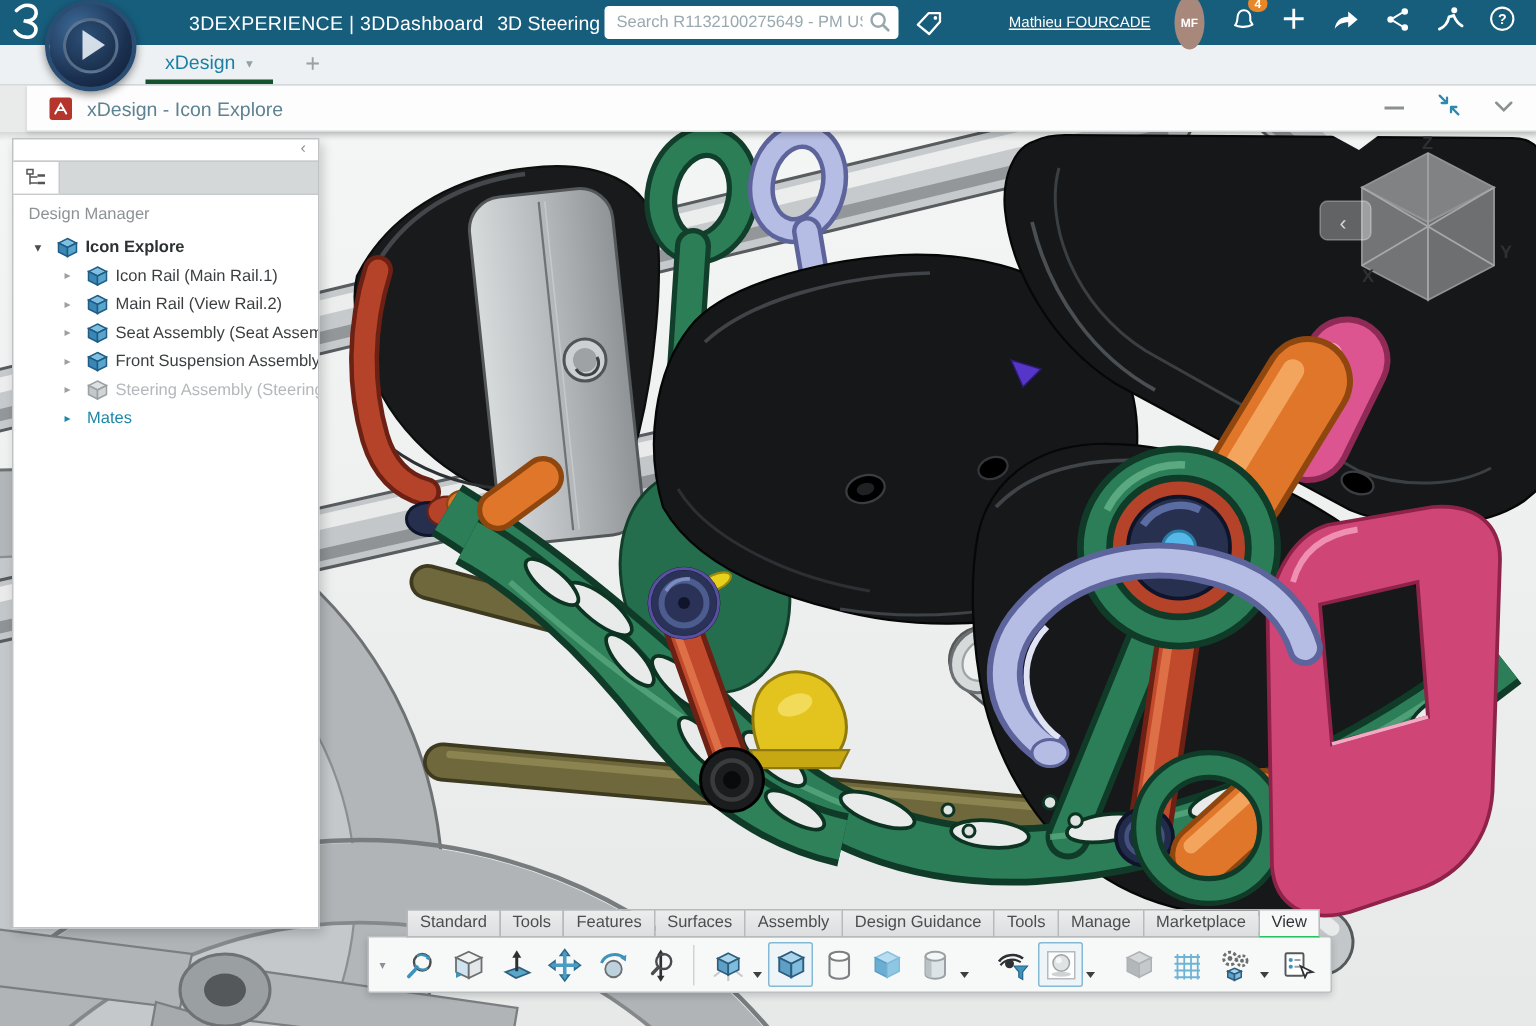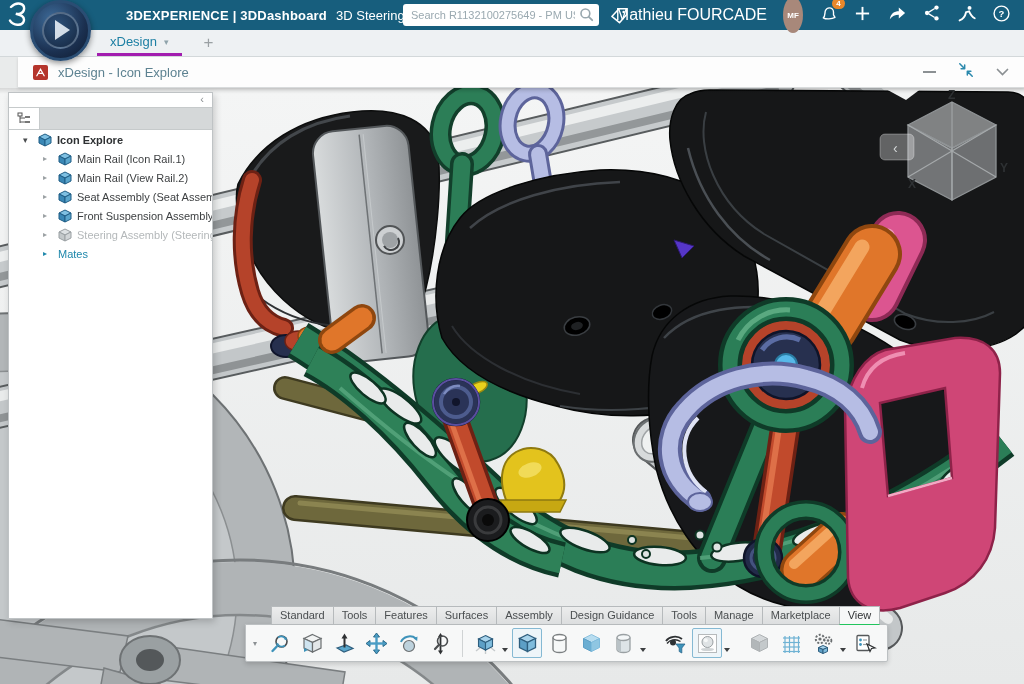--- a/index.html
+++ b/index.html
@@ -13,44 +13,44 @@
   .compass{position:absolute;left:30px;top:0px;width:55px;height:55px;border-radius:50%;
            background:radial-gradient(circle at 35% 30%, #3d6b99, #1b3050 62%, #0e1a2e);
            border:3px solid #2a4d73;box-shadow:0 2px 6px rgba(0,0,0,.45);z-index:30;}
   .compass::before{content:"";position:absolute;inset:9px;border-radius:50%;
            border:2px solid rgba(195,215,235,.35);
            background:radial-gradient(circle at 40% 32%, #2d5078, #152741);}
   .compass::after{content:"";position:absolute;left:22px;top:17px;
            border-left:15px solid rgba(236,243,249,.88);
            border-top:10px solid transparent;border-bottom:10px solid transparent;}
   .brand{margin-left:96px;font-size:13px;white-space:nowrap;}
-  .brand b{font-weight:bold;letter-spacing:.2px;}
+  .brand b{font-weight:normal;letter-spacing:.2px;}
   .appname{font-size:13px;margin-left:9px;}
   .hdr-chev{margin-left:5px;display:inline-block;}
   .searchwrap{position:absolute;left:403px;top:4px;width:196px;height:22px;}
   .searchwrap input{width:100%;height:100%;box-sizing:border-box;border:none;border-radius:3px;
            padding:0 24px 0 8px;font-size:11px;font-family:"Liberation Sans",sans-serif;
            color:#5b6b73;outline:none;background:#fff;}
   .searchwrap input::placeholder{color:#9aa9b0;}
   .searchmag{position:absolute;right:5px;top:3px;}
   .tagicon{position:absolute;left:609px;top:5px;}
   .rightgrp{margin-left:auto;display:flex;align-items:center;gap:16px;padding-right:13px;}
-  .uname{font-size:16px;white-space:nowrap;}
+  .uname{font-size:10px;white-space:nowrap;text-decoration:underline;}
   .avatar{width:20px;height:36px;border-radius:50%;background:#a8887a;color:#fff;font-size:8px;
           font-weight:bold;display:flex;align-items:center;justify-content:center;}
   .bellwrap{position:relative;}
   .badge{position:absolute;top:-6px;right:-7px;min-width:11px;height:11px;border-radius:6px;
          background:#e8872a;color:#fff;font-size:8px;font-weight:bold;display:flex;
          align-items:center;justify-content:center;padding:0 1px;}
 
   
   .tabrow{height:26px;background:#eef1f3;border-bottom:1px solid #d3d8da;display:flex;
           align-items:stretch;position:relative;z-index:15;}
   .xtab{margin-left:97px;display:flex;align-items:center;gap:7px;padding:0 13px;
-        border-bottom:3px solid #a21caf;box-sizing:border-box;color:#1c7fa3;font-size:13px;}
+        border-bottom:3px solid #14532d;box-sizing:border-box;color:#1c7fa3;font-size:13px;}
   .xtab .tchev{color:#8fa3ab;font-size:9px;}
   .newtab{color:#9aa0a3;font-size:17px;margin-left:22px;display:flex;align-items:center;}
 
   
   .titlebar{height:30px;background:#fdfdfd;display:flex;align-items:center;padding:0 15px;
             border-bottom:1px solid #d8dbdc;box-shadow:0 1px 3px rgba(0,0,0,.13);
             position:relative;z-index:10;margin-left:18px;}
   .appicon{width:15px;height:15px;border-radius:2px;background:#b5352c;display:flex;
            align-items:center;justify-content:center;}
   .wtitle{color:#5d8291;font-size:13px;margin-left:10px;}
@@ -486,20 +486,21 @@
       <svg width="14" height="13" viewBox="0 0 14 13">
         <rect x="1" y="1" width="4" height="3" fill="none" stroke="#555" stroke-width="1"></rect>
         <line x1="3" y1="4" x2="3" y2="11" stroke="#555" stroke-width="1"></line>
         <line x1="3" y1="6" x2="8" y2="6" stroke="#555" stroke-width="1"></line>
         <line x1="3" y1="10" x2="8" y2="10" stroke="#555" stroke-width="1"></line>
         <line x1="8" y1="5" x2="13" y2="5" stroke="#555" stroke-width="1.6"></line>
         <line x1="8" y1="10" x2="13" y2="10" stroke="#555" stroke-width="1.6"></line>
       </svg>
     </span>
   </div>
+  <div class="ptitle">Design Manager</div>
 
   <div class="tree">
     <div class="trow root">
       <span class="twist">▾</span>
       <span class="cubeicon">
         <svg width="14" height="14" viewBox="0 0 14 14">
             <polygon points="7,1 13,4 7,7 1,4" fill="#7fc0e2" stroke="#1f5d85" stroke-width="1"></polygon>
             <polygon points="1,4 7,7 7,13 1,10" fill="#3a87b5" stroke="#1f5d85" stroke-width="1"></polygon>
             <polygon points="13,4 7,7 7,13 13,10" fill="#5aa5cc" stroke="#1f5d85" stroke-width="1"></polygon>
           </svg>
@@ -508,21 +509,21 @@
     </div>
     <div class="trow child">
       <span class="twist">▸</span>
       <span class="cubeicon">
         <svg width="14" height="14" viewBox="0 0 14 14">
             <polygon points="7,1 13,4 7,7 1,4" fill="#7fc0e2" stroke="#1f5d85" stroke-width="1"></polygon>
             <polygon points="1,4 7,7 7,13 1,10" fill="#3a87b5" stroke="#1f5d85" stroke-width="1"></polygon>
             <polygon points="13,4 7,7 7,13 13,10" fill="#5aa5cc" stroke="#1f5d85" stroke-width="1"></polygon>
           </svg>
       </span>
-      <span class="tlabel">Main Rail (Icon Rail.1)</span>
+      <span class="tlabel">Icon Rail (Main Rail.1)</span>
     </div>
     <div class="trow child">
       <span class="twist">▸</span>
       <span class="cubeicon">
         <svg width="14" height="14" viewBox="0 0 14 14">
             <polygon points="7,1 13,4 7,7 1,4" fill="#7fc0e2" stroke="#1f5d85" stroke-width="1"></polygon>
             <polygon points="1,4 7,7 7,13 1,10" fill="#3a87b5" stroke="#1f5d85" stroke-width="1"></polygon>
             <polygon points="13,4 7,7 7,13 13,10" fill="#5aa5cc" stroke="#1f5d85" stroke-width="1"></polygon>
           </svg>
       </span>

